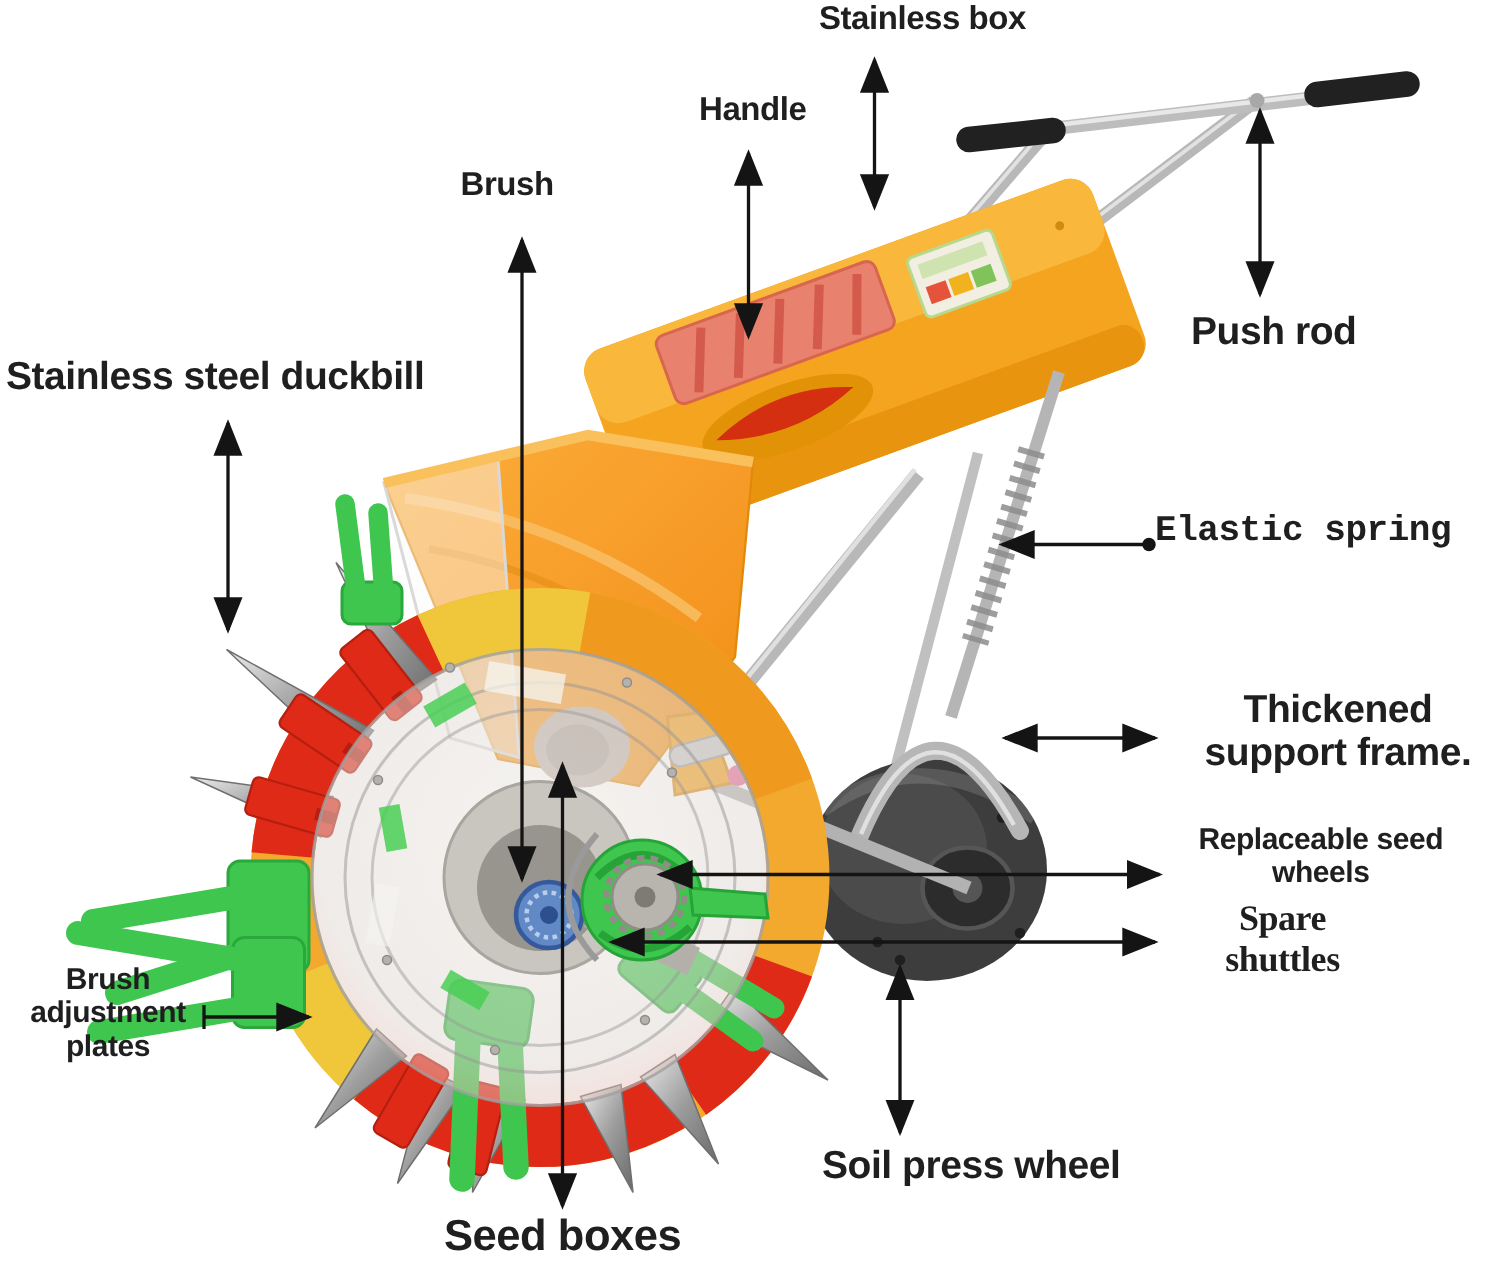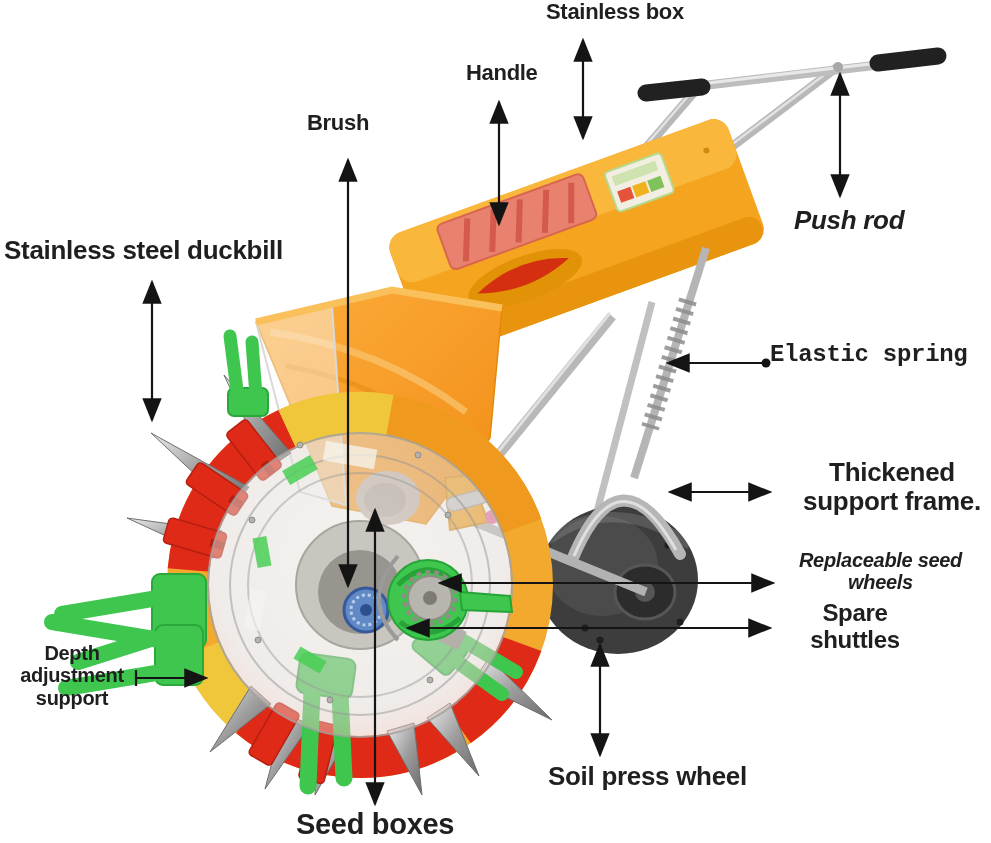--- a/index.html
+++ b/index.html
@@ -265,23 +265,23 @@
     <line class="both" x1="408" y1="628" x2="770" y2="628"></line>
     <line class="end" x1="136" y1="678" x2="206" y2="678"></line>
     <line x1="136" y1="670" x2="136" y2="686" stroke-width="2.5"></line>
     <line class="both" x1="600" y1="645" x2="600" y2="755"></line>
     <line class="both" x1="375" y1="510" x2="375" y2="804"></line>
   </svg>
 
   <div class="label" style="left:546px;top:0px;font-size:22px;">Stainless box</div>
   <div class="label" style="left:466px;top:61px;font-size:22px;">Handle</div>
   <div class="label" style="left:307px;top:111px;font-size:22px;">Brush</div>
-  <div class="label" style="left:794px;top:206px;font-size:26px;font-style:italic;">Push rod</div>
+  <div class="label" style="left:794px;top:206px;font-size:26px;">Push rod</div>
   <div class="label" style="left:4px;top:236px;font-size:26px;">Stainless steel duckbill</div>
   <div class="label" style="left:770px;top:342px;font-size:24px;font-family:Liberation Mono, monospace;">Elastic spring</div>
   <div class="label wrap" style="left:792px;top:458px;font-size:26px;width:200px;">Thickened support frame.</div>
-  <div class="label wrap" style="left:783px;top:549px;font-size:20px;width:195px;font-style:italic;">Replaceable seed wheels</div>
-  <div class="label wrap" style="left:790px;top:600px;font-size:24px;width:130px;">Spare shuttles</div>
-  <div class="label wrap" style="left:3px;top:642px;font-size:20px;width:138px;">Depth adjustment support</div>
+  <div class="label wrap" style="left:783px;top:549px;font-size:20px;width:195px;">Replaceable seed wheels</div>
+  <div class="label wrap" style="left:790px;top:600px;font-size:24px;width:130px;font-family:Liberation Serif, serif;">Spare shuttles</div>
+  <div class="label wrap" style="left:3px;top:642px;font-size:20px;width:138px;">Brush adjustment plates</div>
   <div class="label" style="left:548px;top:762px;font-size:26px;">Soil press wheel</div>
   <div class="label" style="left:296px;top:808px;font-size:29px;">Seed boxes</div>
 
 </div>
 
 </body></html>

